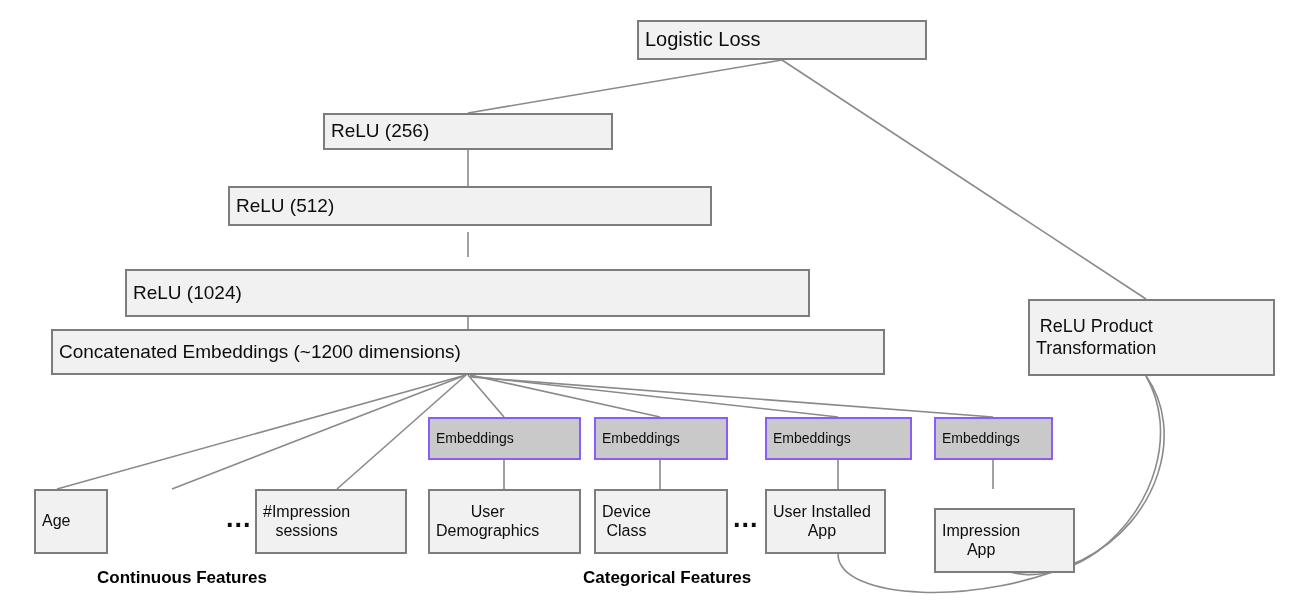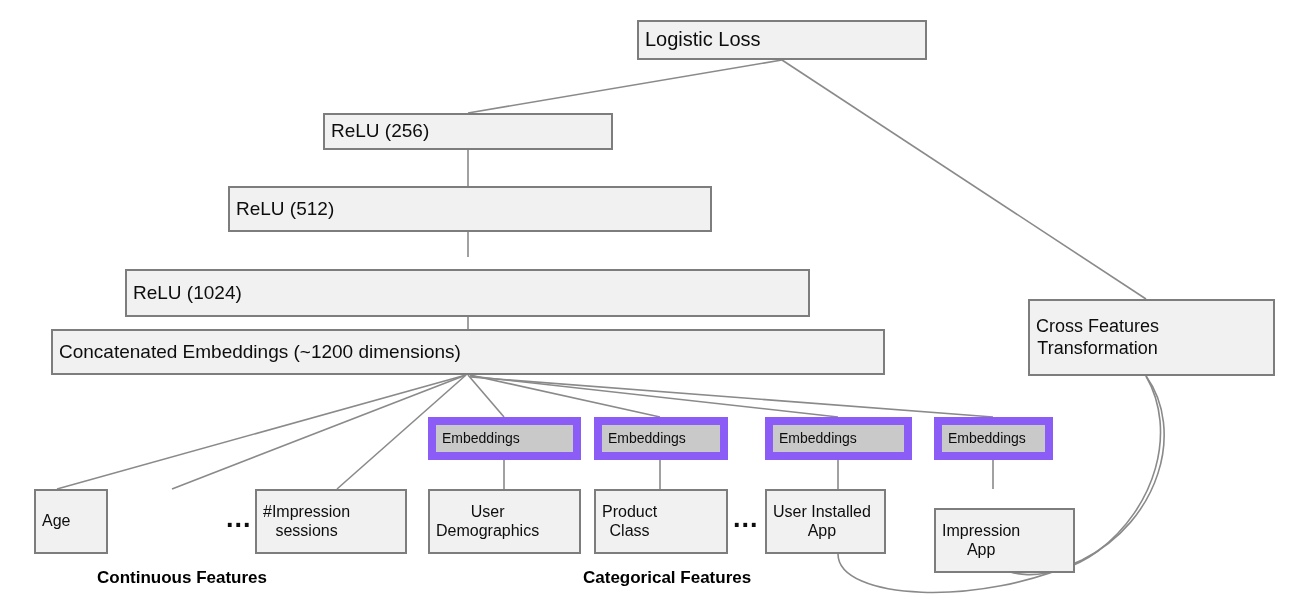--- a/index.html
+++ b/index.html
@@ -35,21 +35,21 @@
     justify-content: flex-start;
     text-align: center;
     border: 2px solid #7d7d7d;
     background: #f1f1f1;
     color: #0d0d0d;
     line-height: 1.18;
     z-index: 2;
   }
   .node.emb {
     background: #c9c9c9;
-    border: 8px solid #8b5cf6;
+    border: 2px solid #8b5cf6;
     font-size: 14px;
   }
   .node-label {
     display: block;
     padding: 0 6px;
     white-space: pre-line;
   }
   .ellipsis {
     position: absolute;
     color: #0d0d0d;
@@ -110,34 +110,34 @@
   </svg>
 
   <div class="node fs-20" style="left:637px; top:20px; width:290px; height:40px;">
     <span class="node-label">Logistic Loss</span>
   </div>
 
   <div class="node fs-19" style="left:323px; top:113px; width:290px; height:37px;">
     <span class="node-label">ReLU (256)</span>
   </div>
 
-  <div class="node fs-19" style="left:228px; top:186px; width:484px; height:46px;">
+  <div class="node fs-19" style="left:228px; top:186px; width:484px; height:40px;">
     <span class="node-label">ReLU (512)</span>
   </div>
 
   <div class="node fs-19" style="left:125px; top:269px; width:685px; height:48px;">
     <span class="node-label">ReLU (1024)</span>
   </div>
 
   <div class="node fs-19" style="left:51px; top:329px; width:834px; height:46px;">
     <span class="node-label">Concatenated Embeddings (~1200 dimensions)</span>
   </div>
 
   <div class="node fs-18" style="left:1028px; top:299px; width:247px; height:77px;">
-    <span class="node-label">Cross Features
+    <span class="node-label">ReLU Product
 Transformation</span>
   </div>
 
   <div class="node emb" style="left:428px; top:417px; width:153px; height:43px;">
     <span class="node-label">Embeddings</span>
   </div>
   <div class="node emb" style="left:594px; top:417px; width:134px; height:43px;">
     <span class="node-label">Embeddings</span>
   </div>
   <div class="node emb" style="left:765px; top:417px; width:147px; height:43px;">
@@ -153,21 +153,21 @@
   <div class="node fs-16" style="left:255px; top:489px; width:152px; height:65px;">
     <span class="node-label">#Impression
 sessions</span>
   </div>
 
   <div class="node fs-16" style="left:428px; top:489px; width:153px; height:65px;">
     <span class="node-label">User
 Demographics</span>
   </div>
   <div class="node fs-16" style="left:594px; top:489px; width:134px; height:65px;">
-    <span class="node-label">Product
+    <span class="node-label">Device
 Class</span>
   </div>
   <div class="node fs-16" style="left:765px; top:489px; width:121px; height:65px;">
     <span class="node-label">User Installed
 App</span>
   </div>
   <div class="node fs-16" style="left:934px; top:508px; width:141px; height:65px;">
     <span class="node-label">Impression
 App</span>
   </div>

